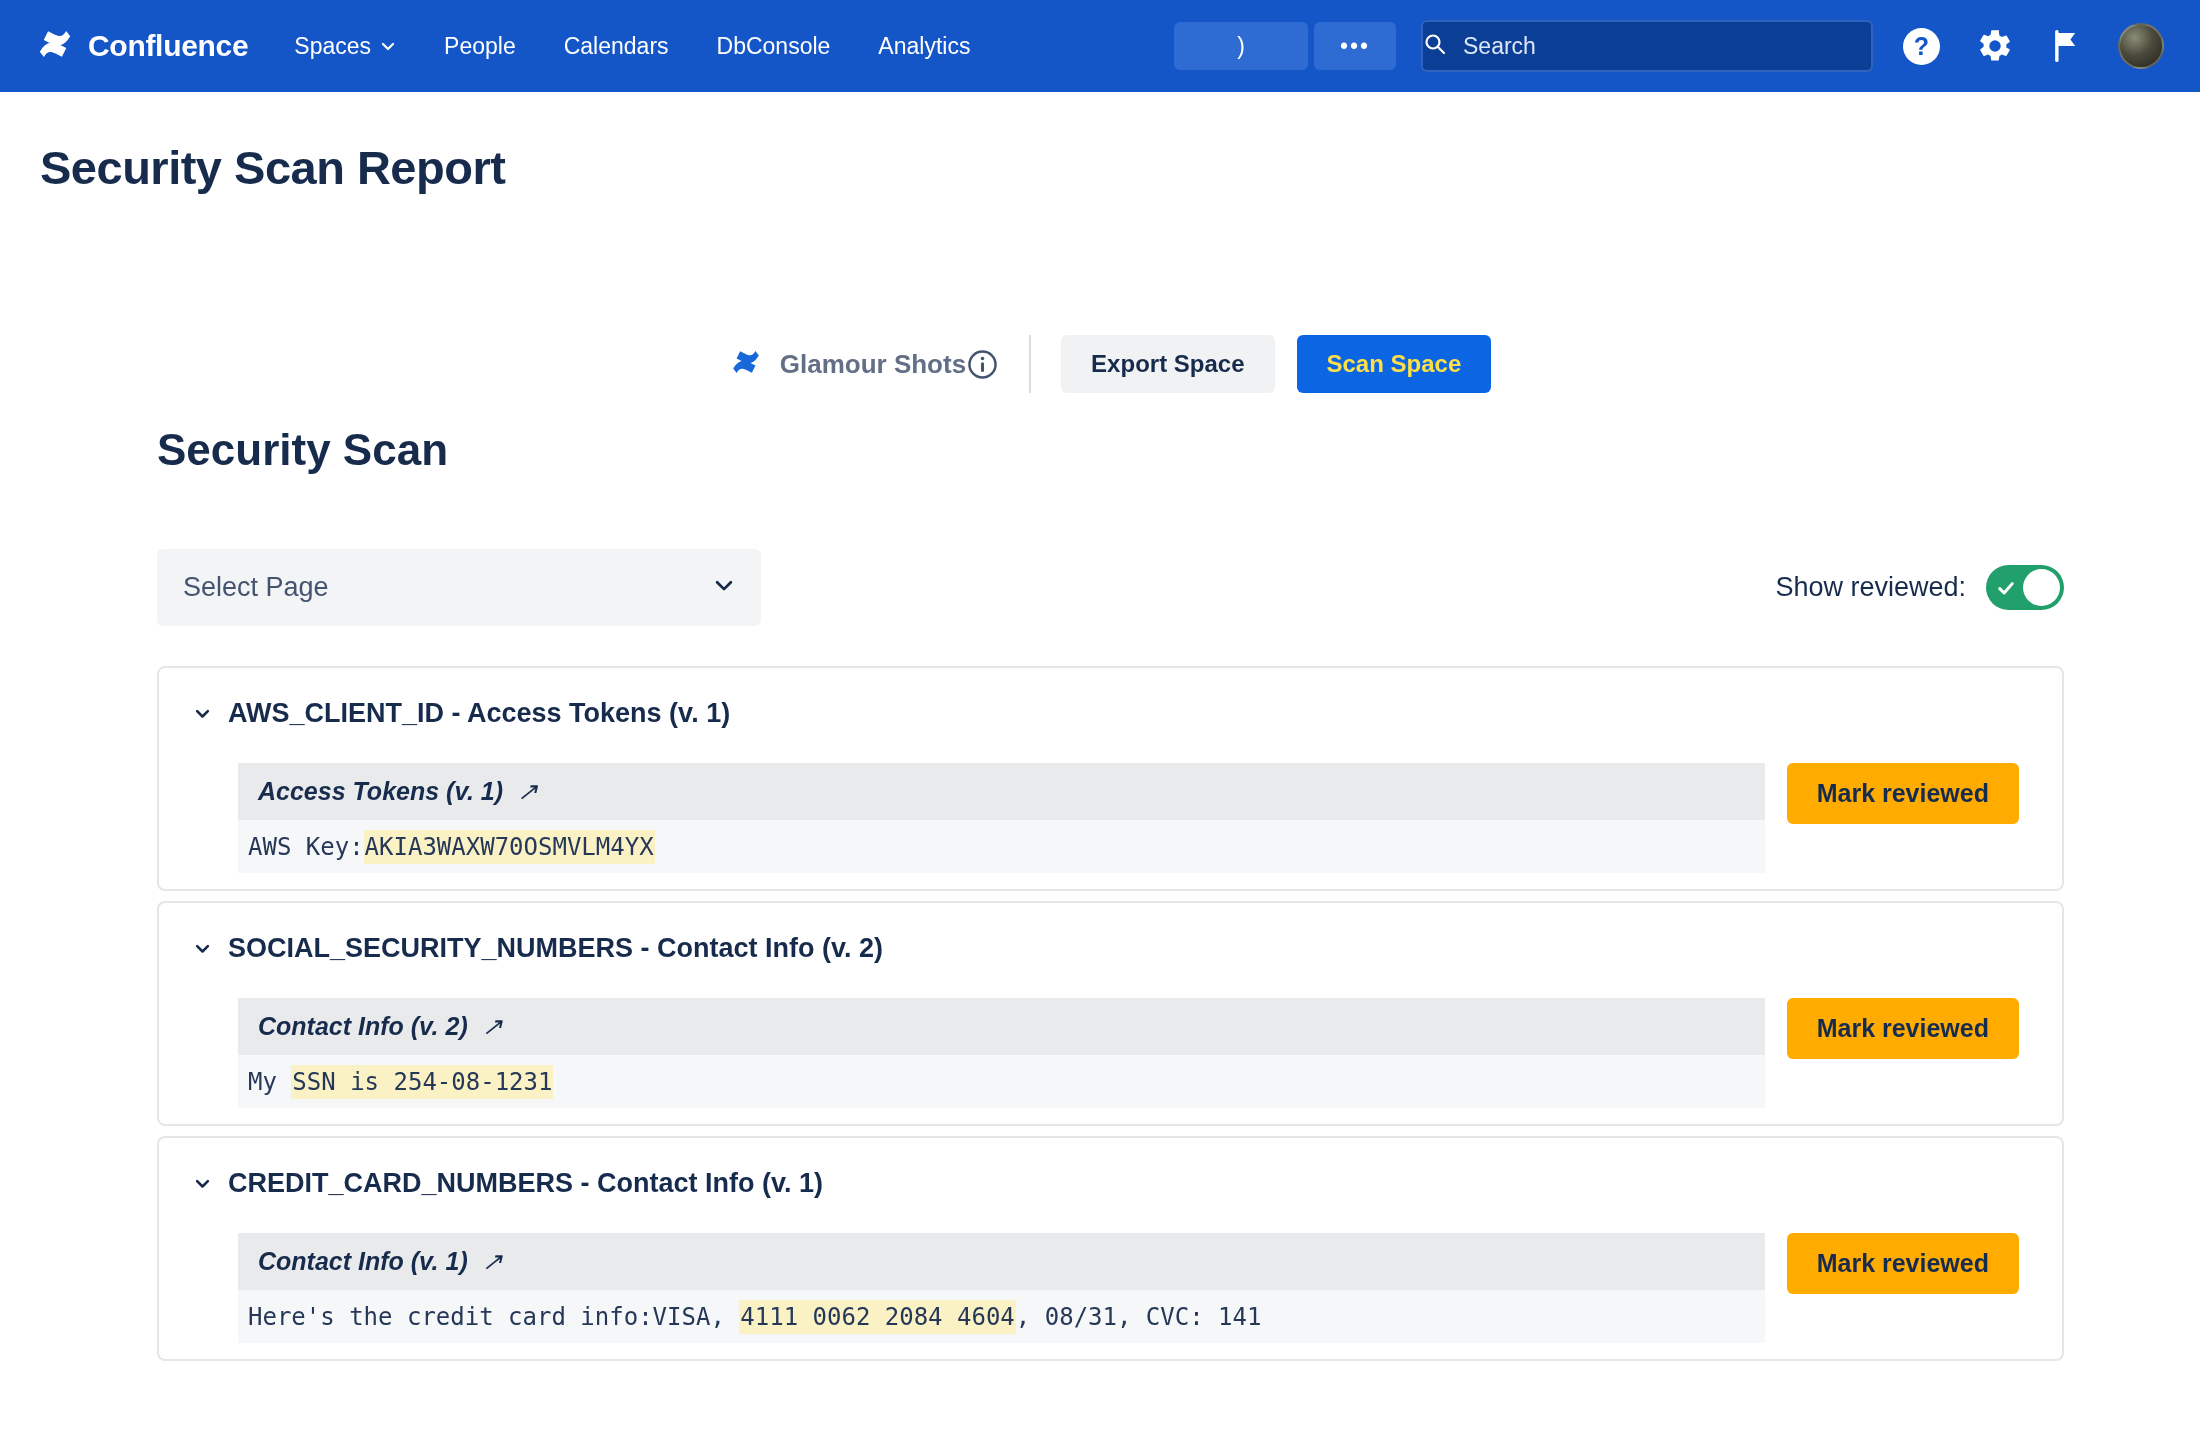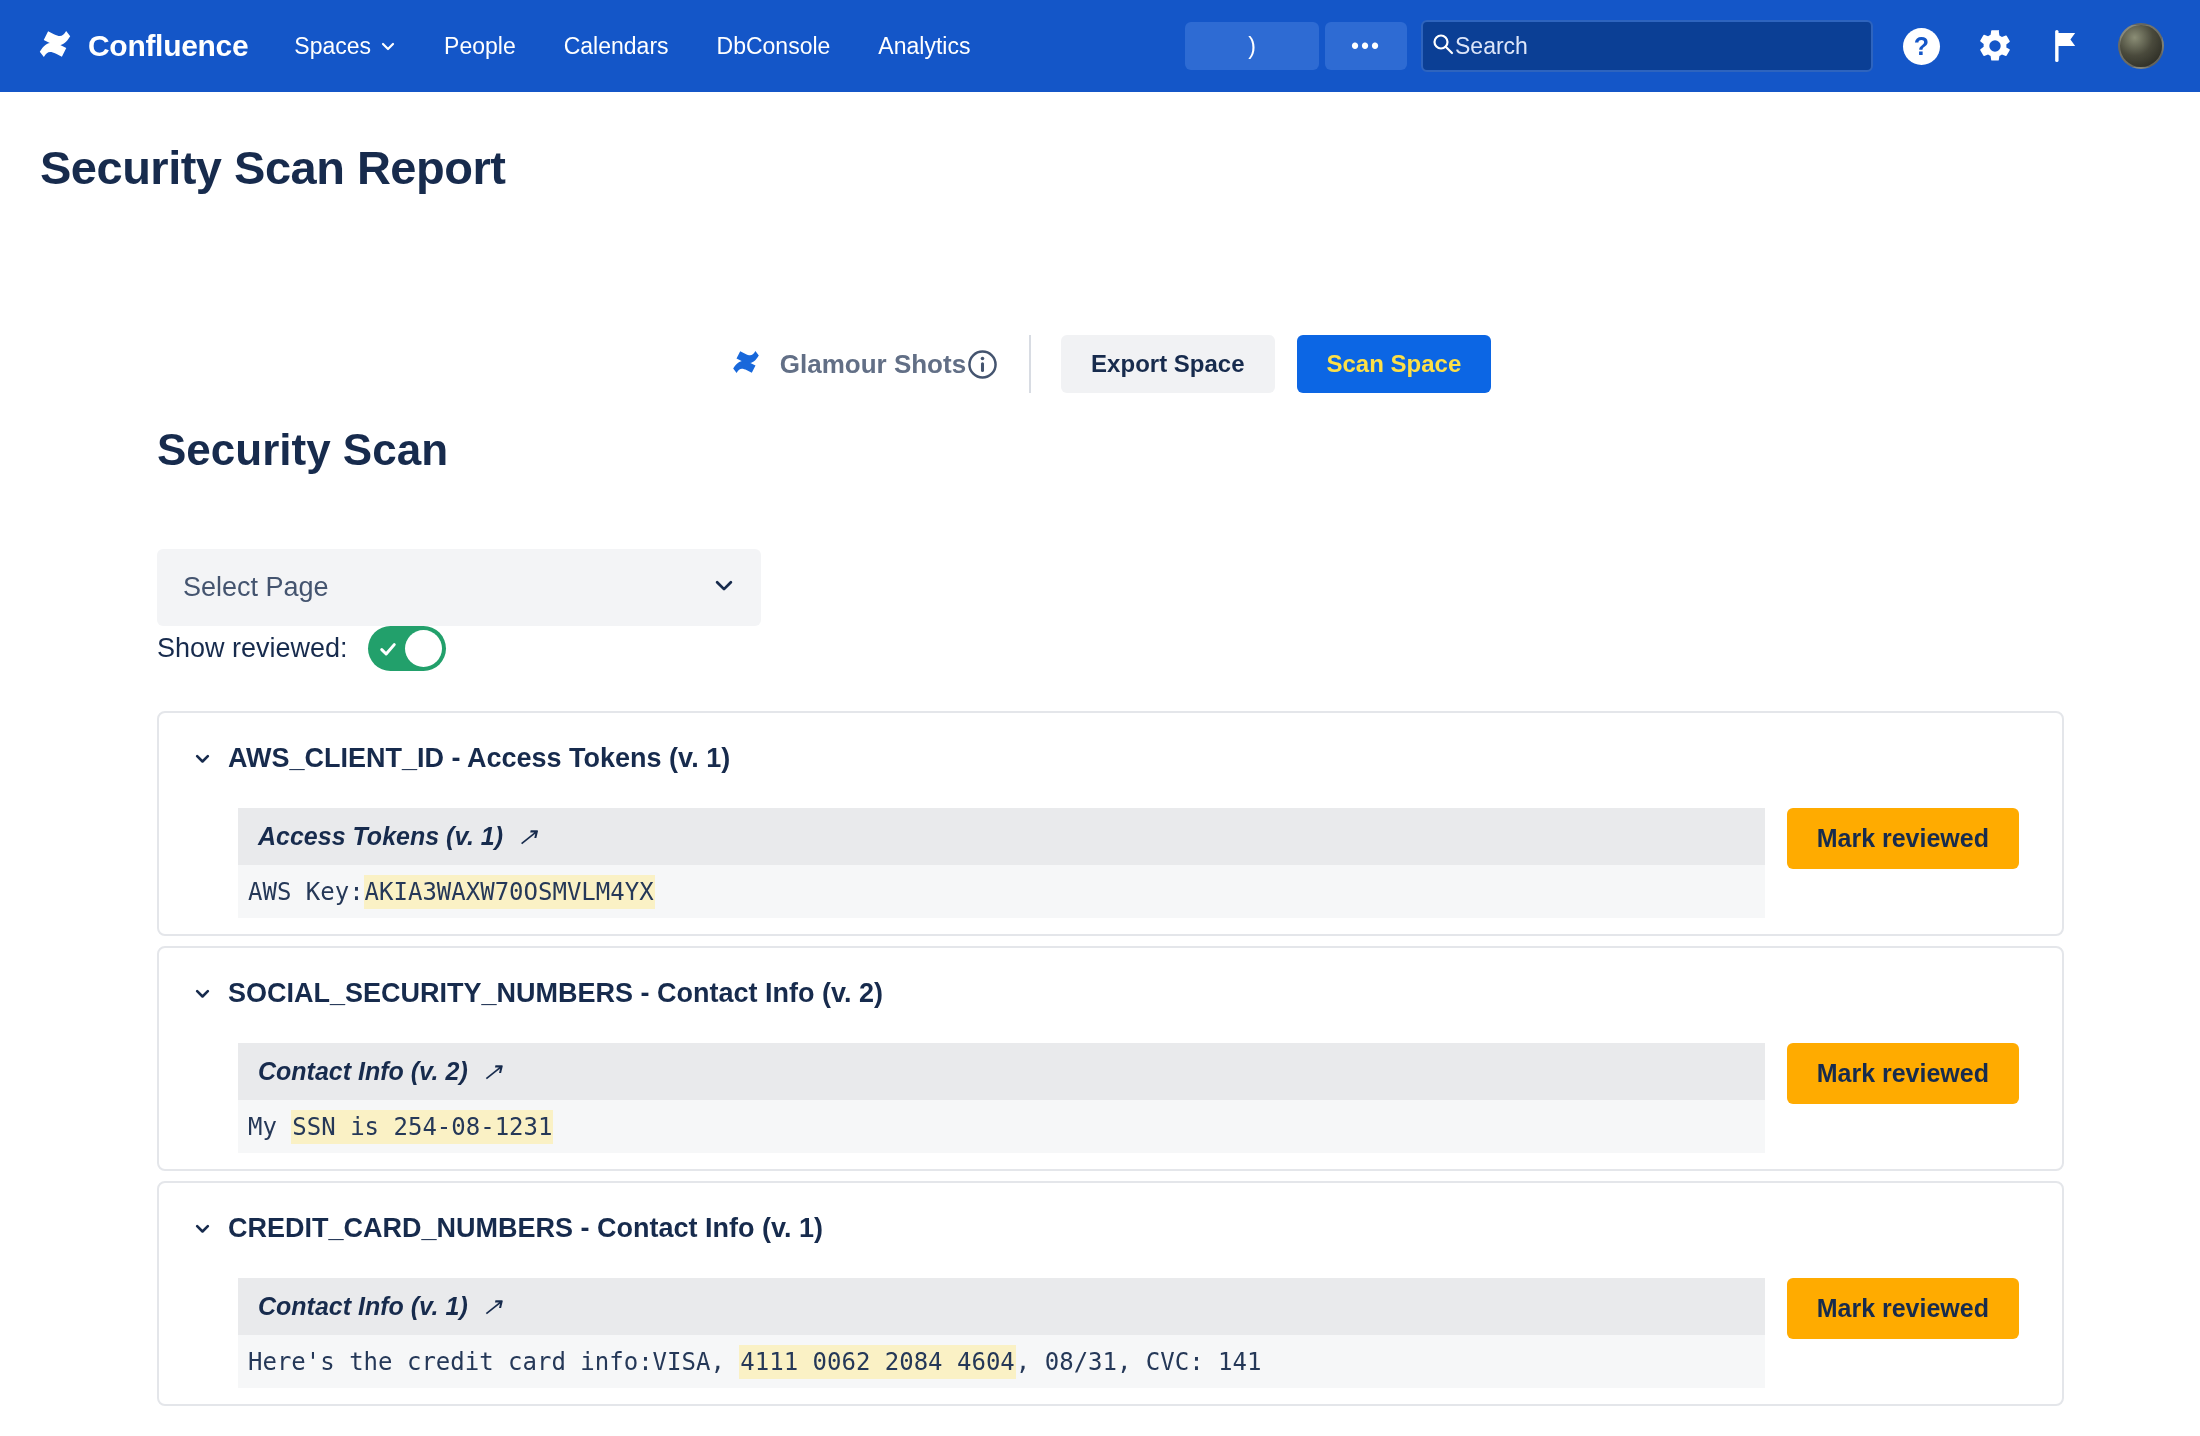--- a/index.html
+++ b/index.html
@@ -31,22 +31,22 @@
     font-size: 23px; font-family: inherit; cursor: pointer;
   }
   .create-btn { width: 134px; }
   .more-btn { width: 82px; margin-left: 6px; letter-spacing: 2px; }
   .search {
     width: 452px; height: 52px;
     background: var(--search_bg, #0B3F95);
     border: 2px solid var(--search_border, #2E64BE);
     border-radius: 6px;
     display: flex; align-items: center;
-    padding: 0 8px; gap: 0;
-    margin-left: 14px;
+    padding: 0 0; gap: 16px;
+    margin-left: 25px;
   }
   .search input {
     background: transparent; border: none; outline: none;
     color: #fff; font-size: 23px; width: 100%; font-family: inherit;
   }
   .search input::placeholder { color: #E9EFFF; opacity: 0.95; }
   .icon-group { display: flex; align-items: center; gap: 36px; margin-left: 30px; }
   .help-icon {
     width: 37px; height: 37px; border-radius: 50%;
     background: #fff; color: var(--navbar_bg, #1456C8);
@@ -80,21 +80,21 @@
     font-size: 24px; font-weight: 600;
     height: 58px; padding: 0 30px;
     font-family: inherit; cursor: pointer;
   }
   .btn-subtle { background: var(--subtle_btn_bg, #F1F2F4); color: var(--heading_navy, #172B4D); }
   .btn-primary { background: var(--accent_blue, #0C66E4); color: #fde047; }
 
   .space-heading { font-size: 44px; font-weight: 700; margin-top: 32px; color: var(--heading_navy, #172B4D); }
 
   
-  .controls-row { display: flex; justify-content: space-between; margin-top: 74px; flex-direction: column; }
+  .controls-row { display: flex; justify-content: space-between; align-items: center; margin-top: 74px; }
   .select {
     width: 604px; height: 77px;
     background: var(--select_bg, #F3F4F6);
     border-radius: 6px;
     display: flex; align-items: center; justify-content: space-between;
     padding: 0 26px;
     font-size: 27px; color: #44546F;
     cursor: pointer;
   }
   .show-reviewed { display: flex; align-items: center; gap: 20px; font-size: 27px; color: var(--heading_navy, #172B4D); }

